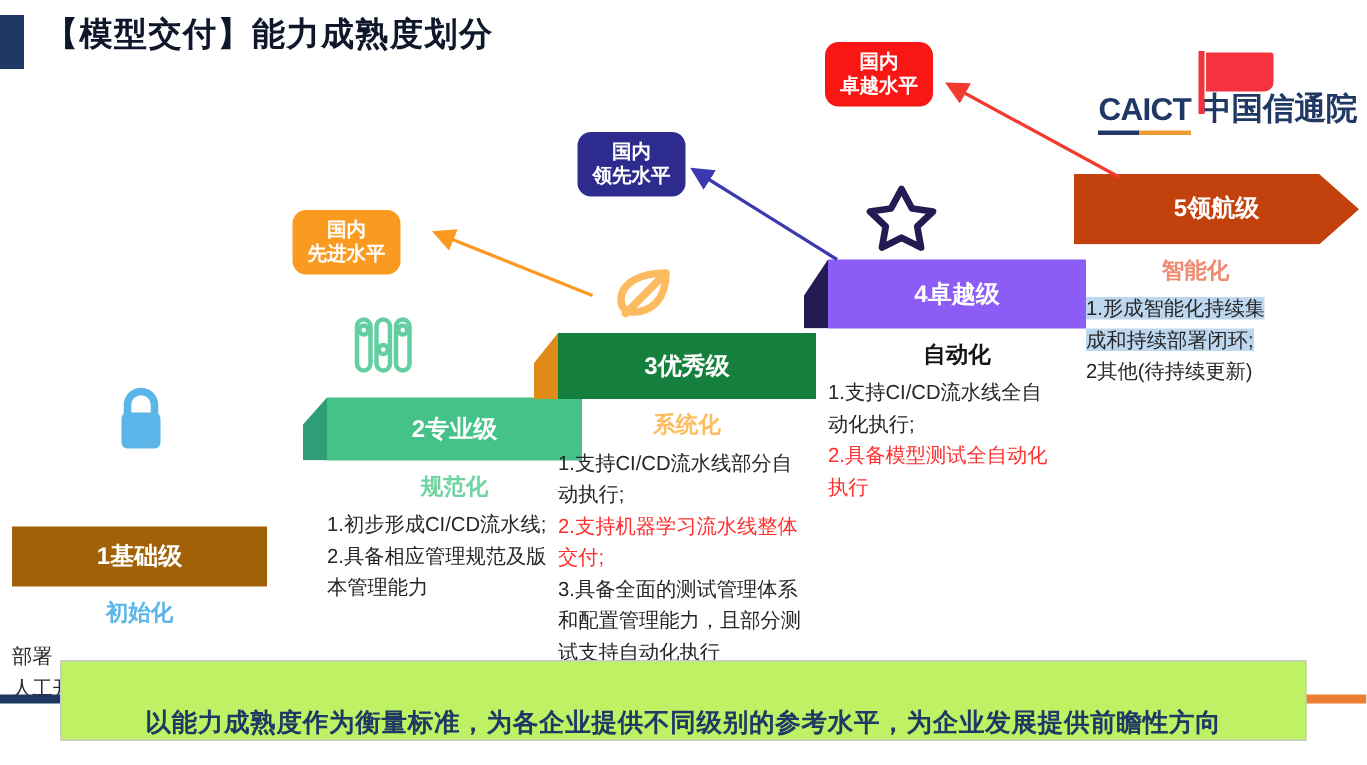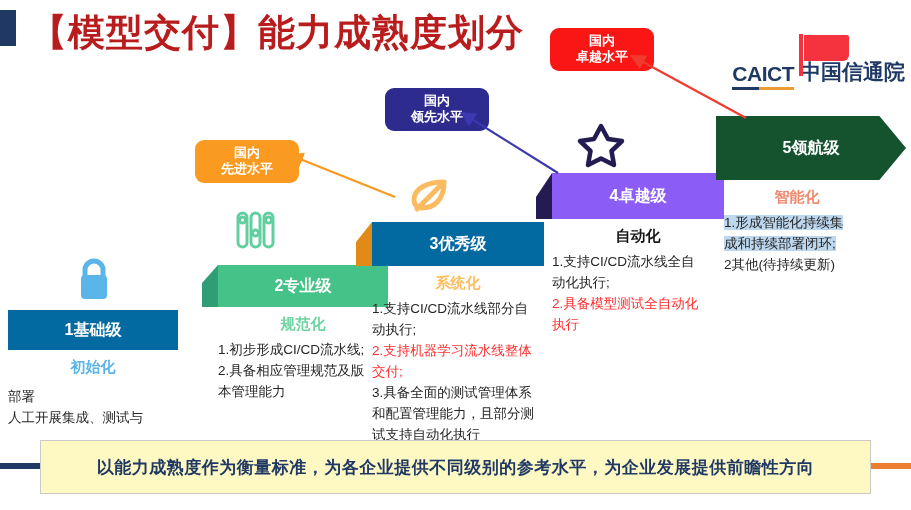--- a/index.html
+++ b/index.html
@@ -7,21 +7,21 @@
     width:911px;height:510px;overflow:hidden;background:#ffffff;
     font-family:"Liberation Sans","DejaVu Sans",sans-serif;
     position:relative;
   }
   .slide{position:absolute;inset:0;background:#fff;}
 
   
   .title-bar{position:absolute;left:0;top:10px;width:16px;height:36px;background:#1f3864;}
   .page-title{
     position:absolute;left:30px;top:8px;
-    font-size:37px;font-weight:bold;color:#b91c1c;letter-spacing:1px;
+    font-size:22px;font-weight:bold;color:#0f172a;letter-spacing:1px;
     white-space:nowrap;
   }
   .logo{position:absolute;right:6px;top:18px;text-align:center;width:200px;}
   .logo-row{display:flex;align-items:flex-end;justify-content:flex-end;gap:6px;}
   .logo-caict{position:relative;font-size:21px;font-weight:bold;color:#1f3864;letter-spacing:-0.5px;}
   .logo-caict:after{content:"";position:absolute;left:0;right:0;bottom:-4px;height:3px;
     background:linear-gradient(to right,#1f3864 0 44%,#ed9b33 44% 100%);}
   .logo-cn{font-size:21px;font-weight:bold;color:#1f3864;margin-top:40px;}
   .flag{position:absolute;right:60px;top:34px;width:52px;height:42px;}
   .flag-pole{position:absolute;left:0;top:0;width:4px;height:42px;background:#f5333f;}
@@ -35,71 +35,71 @@
   .side{position:absolute;left:-16px;top:0;width:16px;height:100%;}
   .sub{font-weight:bold;font-size:15px;text-align:center;margin-top:8px;}
   .body{font-size:13.5px;color:#262626;line-height:1.55;margin-top:6px;}
   .red{color:#ff2f2f;}
   .hl{background:#bdd7ee;}
 
   .icon{position:absolute;}
 
   
   #lv1{left:8px;top:310px;width:170px;}
-  #lv1 .bar{height:40px;background:#0369a1;}
+  #lv1 .bar{height:40px;background:#a16207;margin-top:41px;}
   #lv1 .sub{color:#5bb5e8;}
   #lv1 .body{margin-top:10px;}
   #ic1{left:73px;top:256px;}
 
   
   #lv2{left:194px;top:265px;width:170px;margin-left:24px;}
   #lv2 .bar{height:42px;background:#45c287;}
   #lv2 .side{background:#2f9e77;clip-path:polygon(0 18px,100% 0,100% 100%,0 100%);}
   #lv2 .sub{color:#6fd3a2;}
   #ic2{left:233px;top:207px;}
 
   
   #lv3{left:372px;top:222px;width:172px;}
-  #lv3 .bar{height:44px;background:#0369a1;}
+  #lv3 .bar{height:44px;background:#15803d;}
   #lv3 .side{background:#e08a18;clip-path:polygon(0 20px,100% 0,100% 100%,0 100%);}
   #lv3 .sub{color:#fdbe62;}
   #ic3{left:408px;top:176px;}
 
   
   #lv4{left:552px;top:173px;width:172px;}
   #lv4 .bar{height:46px;background:#8b5cf6;}
   #lv4 .side{background:#221c52;clip-path:polygon(0 24px,100% 0,100% 100%,0 100%);}
   #lv4 .sub{color:#161616;}
   #ic4{left:578px;top:122px;}
 
   
   #lv5{left:716px;top:116px;width:190px;}
-  #lv5 .bar{height:64px;background:#14532d;
+  #lv5 .bar{height:47px;background:#c2410c;
     clip-path:polygon(0 0,86% 0,100% 50%,86% 100%,0 100%);}
   #lv5 .side{background:#e8502a;clip-path:polygon(0 20px,100% 0,100% 100%,0 100%);
     height:54px;left:-18px;width:18px;}
   #lv5 .sub{color:#ee8a6f;margin-right:28px;}
   #lv5 .body{margin-left:8px;}
 
   
   .badge{position:absolute;border-radius:9px;color:#fff;font-weight:bold;
-    font-size:13px;line-height:1.25;text-align:center;padding:5px 26px;}
+    font-size:13px;line-height:1.25;text-align:center;padding:5px 10px;}
   #bd-orange{left:195px;top:140px;background:#fb9a20;}
   #bd-blue{left:385px;top:88px;background:#2e2b8f;}
   #bd-red{left:550px;top:28px;background:#fb1616;}
 
   .arrow{position:absolute;}
   svg{overflow:visible;}
 
   
   .banner-wrap{position:absolute;left:0;right:0;bottom:18px;height:52px;}
   .line-l{position:absolute;left:0;top:23px;width:46px;height:6px;background:#1f3864;}
   .line-r{position:absolute;right:0;top:23px;width:46px;height:6px;background:#ed7d31;}
   .banner{position:absolute;left:40px;right:40px;top:0;height:52px;
-    border:1px solid #c9c9c9;background:#fef9c3;display:flex;align-items:center;
+    border:1px solid #c9c9c9;background:#bef264;display:flex;align-items:flex-end;
     justify-content:center;}
   .banner span{font-size:17px;font-weight:bold;color:#1f3864;letter-spacing:0.5px;}
 </style>
 </head>
 <body>
 
 <div class="slide">
 
   <div class="title-bar"></div>
   <div class="page-title">【模型交付】能力成熟度划分</div>

